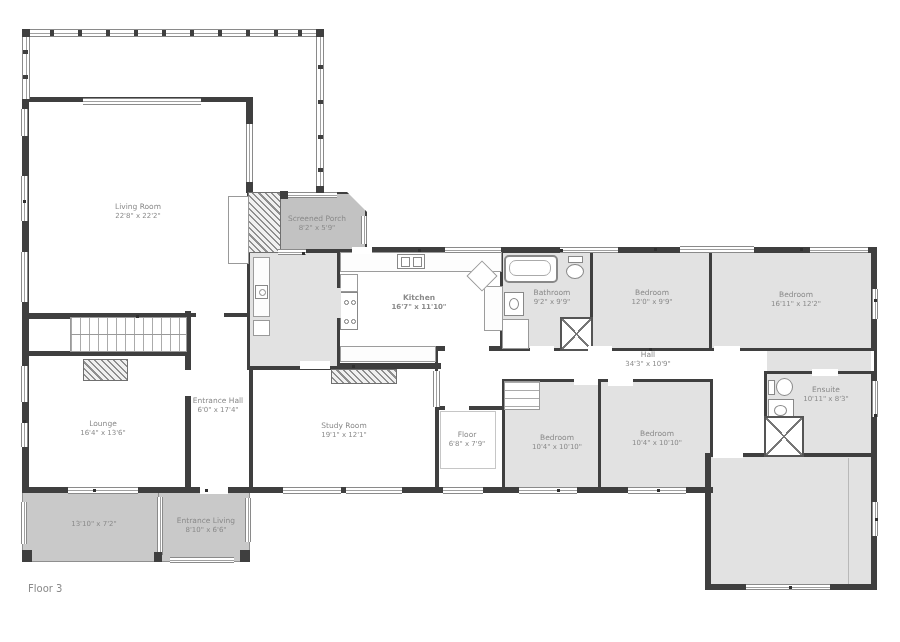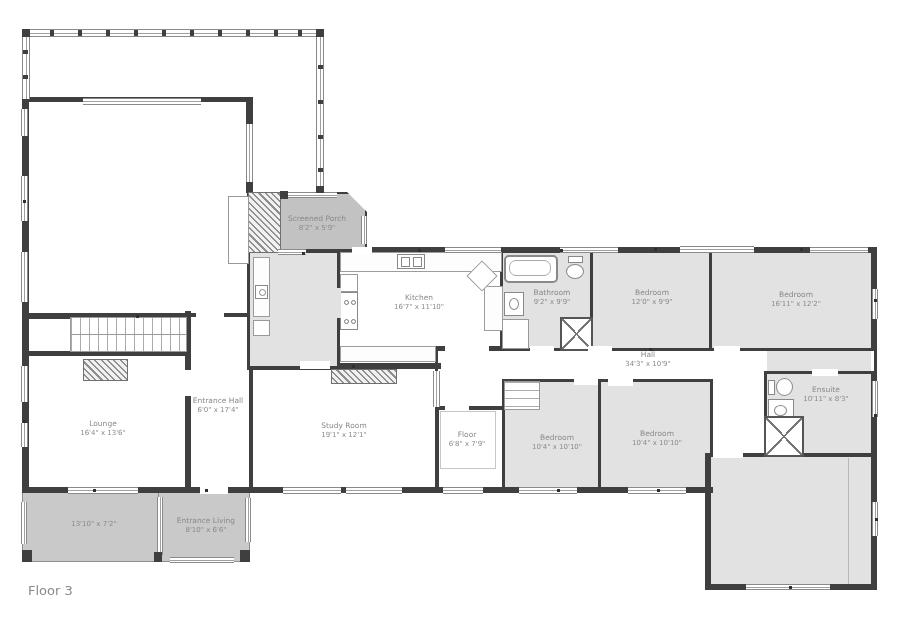--- a/index.html
+++ b/index.html
@@ -13,21 +13,21 @@
   .win.h{border-top:1px solid #8a8a8a;border-bottom:1px solid #8a8a8a;
          background-image:linear-gradient(#a0a0a0,#a0a0a0);background-size:100% 1px;background-position:0 50%;}
   .win.v{border-left:1px solid #8a8a8a;border-right:1px solid #8a8a8a;
          background-image:linear-gradient(90deg,#a0a0a0,#a0a0a0);background-size:1px 100%;background-position:50% 0;}
   .door{position:absolute;}
   .f{position:absolute;box-sizing:border-box;}
   .f > div{position:absolute;box-sizing:border-box;}
   .lbl{position:absolute;width:140px;text-align:center;color:#8a8a8a;pointer-events:none;}
   .lbl .nm{display:block;font-size:7.5px;line-height:1.3;white-space:nowrap;}
   .lbl .dm{display:block;font-size:7px;line-height:1.3;white-space:nowrap;}
-  #floor-label{position:absolute;left:28px;top:583px;font-size:13px;color:#8a8a8a;}
+  #floor-label{position:absolute;left:28px;top:583px;font-size:10px;color:#8a8a8a;}
 </style>
 </head>
 <body>
 
 <div id="plan">
     <div class="r" style="left: 22px; top: 29px; width: 302px; height: 163px; background: rgb(255, 255, 255); border-width: 0px;"></div>
     <div class="r" style="left: 22px; top: 97px; width: 231px; height: 221px; background: rgb(255, 255, 255); border-width: 5px;"></div>
     <div class="r" style="left: 22px; top: 315px; width: 168px; height: 42px; background: rgb(255, 255, 255); border-width: 4px 0px 0px 4px;"></div>
     <div class="r" style="left: 22px; top: 353px; width: 168px; height: 140px; background: rgb(255, 255, 255); border-width: 0px 3px 0px 4px;"></div>
     <div class="r" style="left: 185px; top: 313px; width: 68px; height: 180px; background: rgb(255, 255, 255); border-width: 4px 4px 0px 3px;"></div>
@@ -190,40 +190,44 @@
     <div class="tick" style="left: 789px; top: 586px; width: 3px; height: 3px;"></div>
     <div class="tick" style="left: 93px; top: 489px; width: 3px; height: 3px;"></div>
     <div class="tick" style="left: 205px; top: 489px; width: 3px; height: 3px;"></div>
     <div class="tick" style="left: 23px; top: 200px; width: 3px; height: 3px;"></div>
     <div class="tick" style="left: 23px; top: 420px; width: 3px; height: 3px;"></div>
     <div class="tick" style="left: 352px; top: 365px; width: 3px; height: 3px;"></div>
     <div class="tick" style="left: 302px; top: 252px; width: 3px; height: 3px;"></div>
     <div class="tick" style="left: 649px; top: 348px; width: 3px; height: 3px;"></div>
     <div class="tick" style="left: 875px; top: 518px; width: 3px; height: 3px;"></div>
     <div class="tick" style="left: 418px; top: 249px; width: 3px; height: 3px;"></div>
+    <div class="lbl" style="left: 68px; top: 202px; width: 140px; height: 20px;">
+      <span class="nm">Living Room</span>
+      <span class="dm">22'8" x 22'2"</span>
+    </div>
     <div class="lbl" style="left: 33px; top: 419px; width: 140px; height: 20px;">
       <span class="nm">Lounge</span>
       <span class="dm">16'4" x 13'6"</span>
     </div>
     <div class="lbl" style="left: 148px; top: 396px; width: 140px; height: 20px;">
       <span class="nm">Entrance Hall</span>
       <span class="dm">6'0" x 17'4"</span>
     </div>
     <div class="lbl" style="left: 274px; top: 421px; width: 140px; height: 20px;">
       <span class="nm">Study Room</span>
       <span class="dm">19'1" x 12'1"</span>
     </div>
     <div class="lbl" style="left: 24px; top: 520px; width: 140px; height: 20px;">
       <span class="dm">13'10" x 7'2"</span>
     </div>
     <div class="lbl" style="left: 136px; top: 516px; width: 140px; height: 20px;">
       <span class="nm">Entrance Living</span>
       <span class="dm">8'10" x 6'6"</span>
     </div>
-    <div class="lbl" style="left: 349px; top: 293px; width: 140px; height: 20px;">
+    <div class="lbl" style="left: 349px; top: 293px; width: 140px; height: 20px; font-weight: bold;">
       <span class="nm">Kitchen</span>
       <span class="dm">16'7" x 11'10"</span>
     </div>
     <div class="lbl" style="left: 247px; top: 214px; width: 140px; height: 20px;">
       <span class="nm">Screened Porch</span>
       <span class="dm">8'2" x 5'9"</span>
     </div>
     <div class="lbl" style="left: 578px; top: 350px; width: 140px; height: 20px;">
       <span class="nm">Hall</span>
       <span class="dm">34'3" x 10'9"</span>

